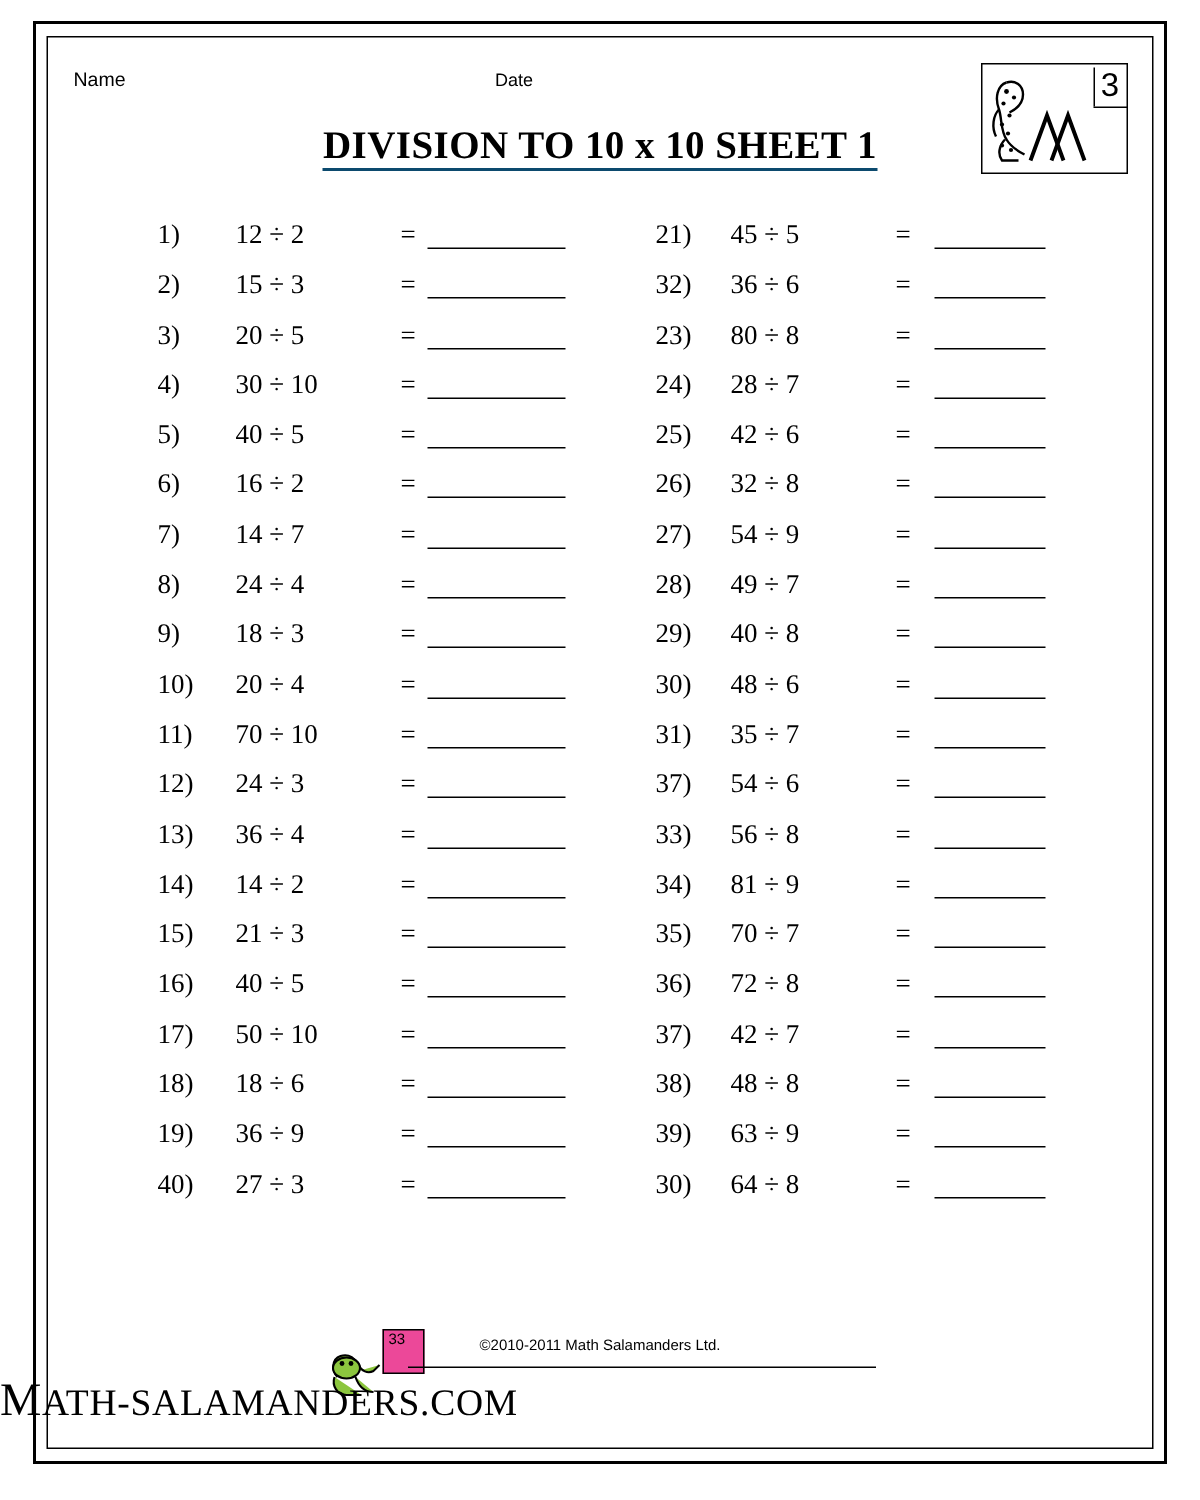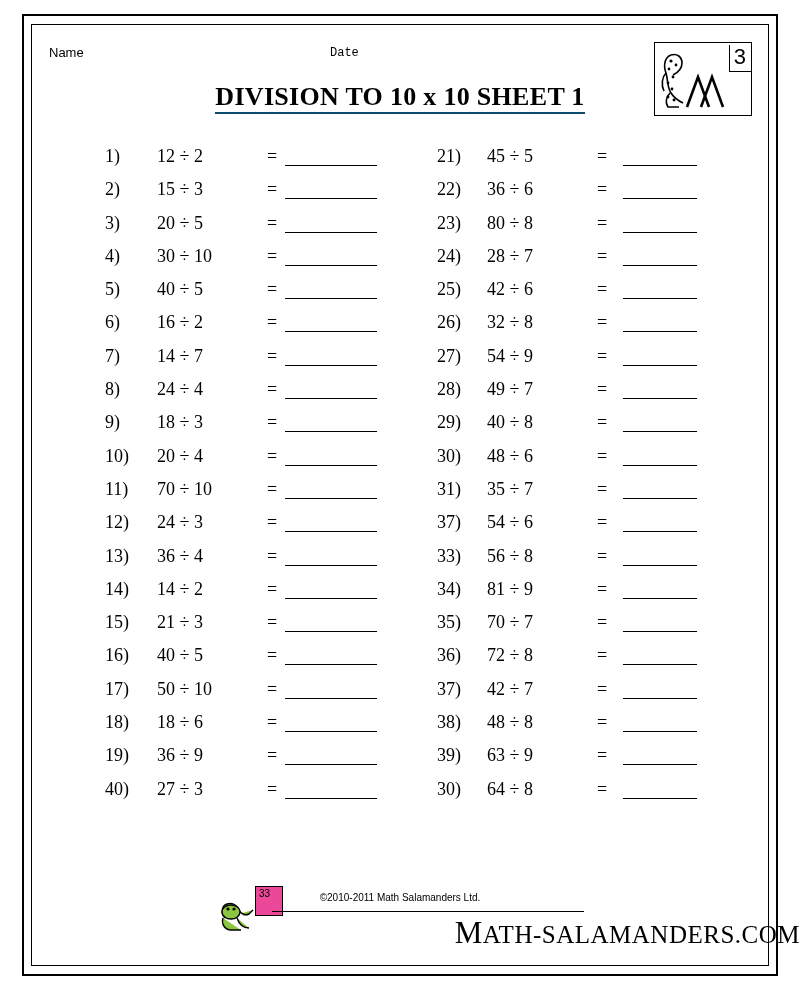--- a/index.html
+++ b/index.html
@@ -44,21 +44,21 @@
     left: 49px;
     top: 45px;
     font-size: 13px;
     font-family: "Liberation Sans", sans-serif;
   }
   .date-label {
     position: absolute;
     left: 330px;
     top: 46px;
     font-size: 12px;
-    font-family: Liberation Mono, monospace;
+    font-family: Liberation Sans, sans-serif;
   }
   .logo-box {
     position: absolute;
     left: 654px;
     top: 42px;
     width: 98px;
     height: 74px;
     border: 1px solid #000;
     box-sizing: border-box;
     background: #fff;
@@ -185,21 +185,21 @@
     top: 911px;
     width: 312px;
     height: 1px;
     background: #000;
   }
   .site {
     position: absolute;
     left: 0;
     top: 915px;
     width: 800px;
-    text-align: right;
+    text-align: left;
     font-size: 25px;
     font-family: "Liberation Serif", serif;
     letter-spacing: 0.5px;
   }
   .site .big {
     font-size: 31px;
   }
   .mascot {
     position: absolute;
     left: 215px;
@@ -390,21 +390,21 @@
     </div>
 
     <div class="col col-right">
       <div class="q-row">
           <div class="q-num">21)</div>
           <div class="q-expr">45 ÷ 5</div>
           <div class="q-eq">=</div>
           <div class="q-blank"></div>
         </div>
       <div class="q-row">
-          <div class="q-num">22)</div>
+          <div class="q-num">32)</div>
           <div class="q-expr">36 ÷ 6</div>
           <div class="q-eq">=</div>
           <div class="q-blank"></div>
         </div>
       <div class="q-row">
           <div class="q-num">23)</div>
           <div class="q-expr">80 ÷ 8</div>
           <div class="q-eq">=</div>
           <div class="q-blank"></div>
         </div>

